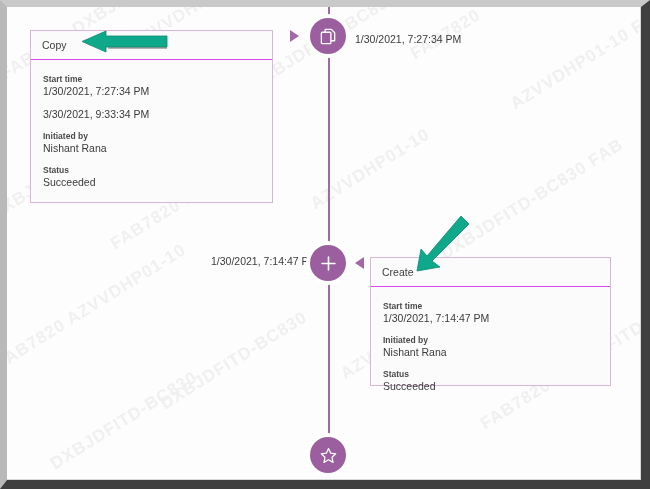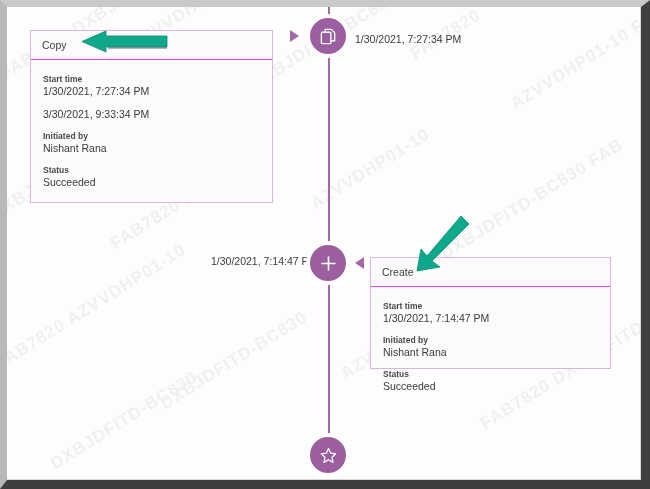--- a/index.html
+++ b/index.html
@@ -212,21 +212,21 @@
     <div class="node" style="left:303px; top:238px;">
       <span>
         <svg width="19" height="19" viewBox="0 0 20 20">
           <path d="M10 3.2 V16.8 M3.2 10 H16.8" stroke="#ffffff" stroke-width="1.7" stroke-linecap="round"></path>
         </svg>
       </span>
     </div>
 
     <div class="tri tri-left" style="left:348px; top:250px;"></div>
 
-    <div class="card" style="left:363px; top:250px; width:241px; height:112px;">
+    <div class="card" style="left:363px; top:250px; width:241px; height:129px;">
       <div class="card-header">
         <span class="card-title">Create</span>
       </div>
       <div class="card-body">
         <div class="field">
           <div class="field-label">Start time</div>
           <div class="field-value">1/30/2021, 7:14:47 PM</div>
         </div>
         <div class="field">
           <div class="field-label">Initiated by</div>

